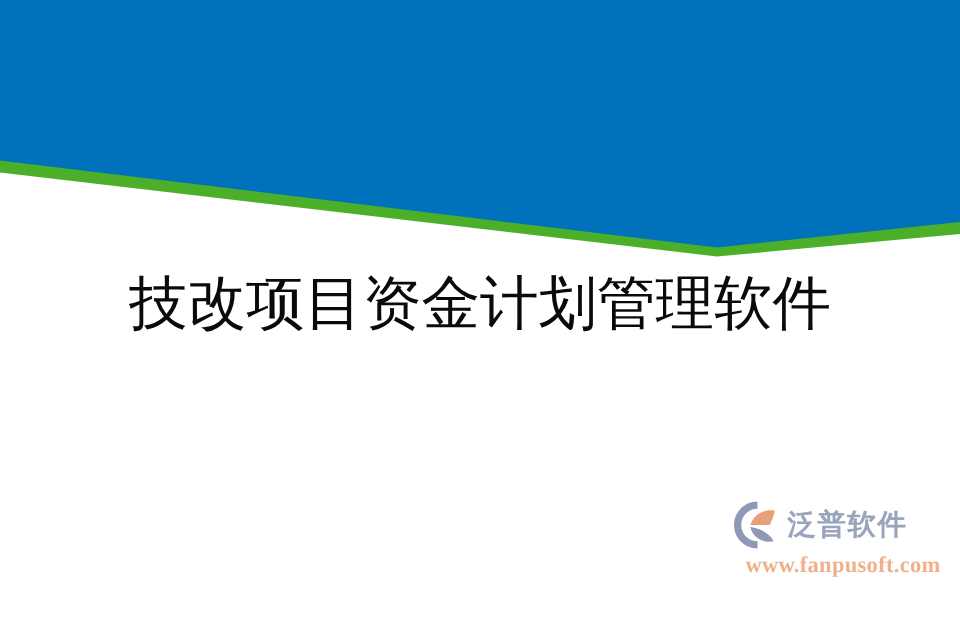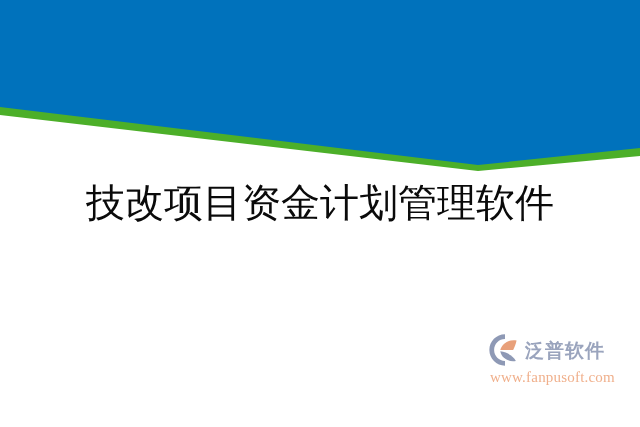--- a/index.html
+++ b/index.html
@@ -79,24 +79,25 @@
     font-weight: 700;
     color: #9aa4bd;
     letter-spacing: 1px;
     white-space: nowrap;
   }
   #wm-url {
     position: absolute;
     left: 2px;
     top: 38px;
     width: 144px;
+    text-align: center;
     font-family: "Liberation Serif", "DejaVu Serif", serif;
     font-size: 15px;
     line-height: 18px;
-    font-weight: 400;
+    font-weight: 700;
     color: #f0b08c;
     letter-spacing: 0.2px;
     white-space: nowrap;
   }
 </style>
 </head>
 <body>
 
 <div id="slide">
 

